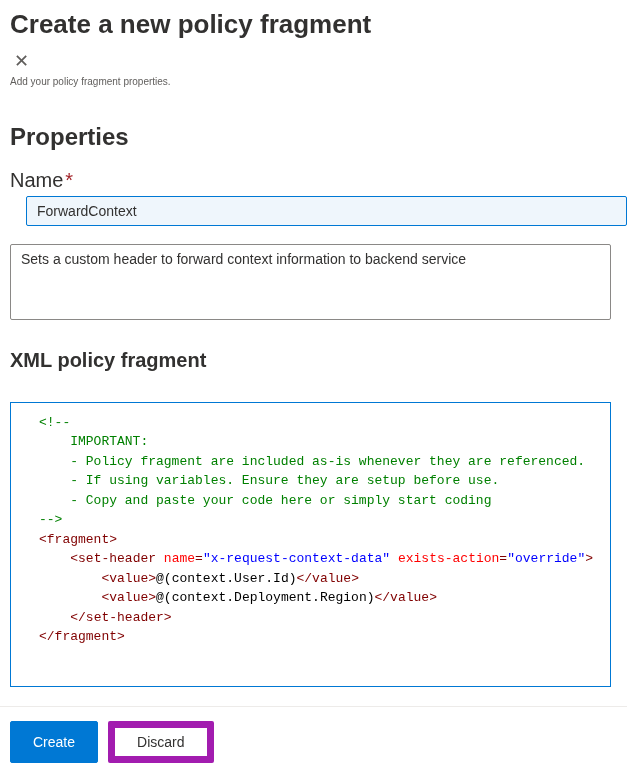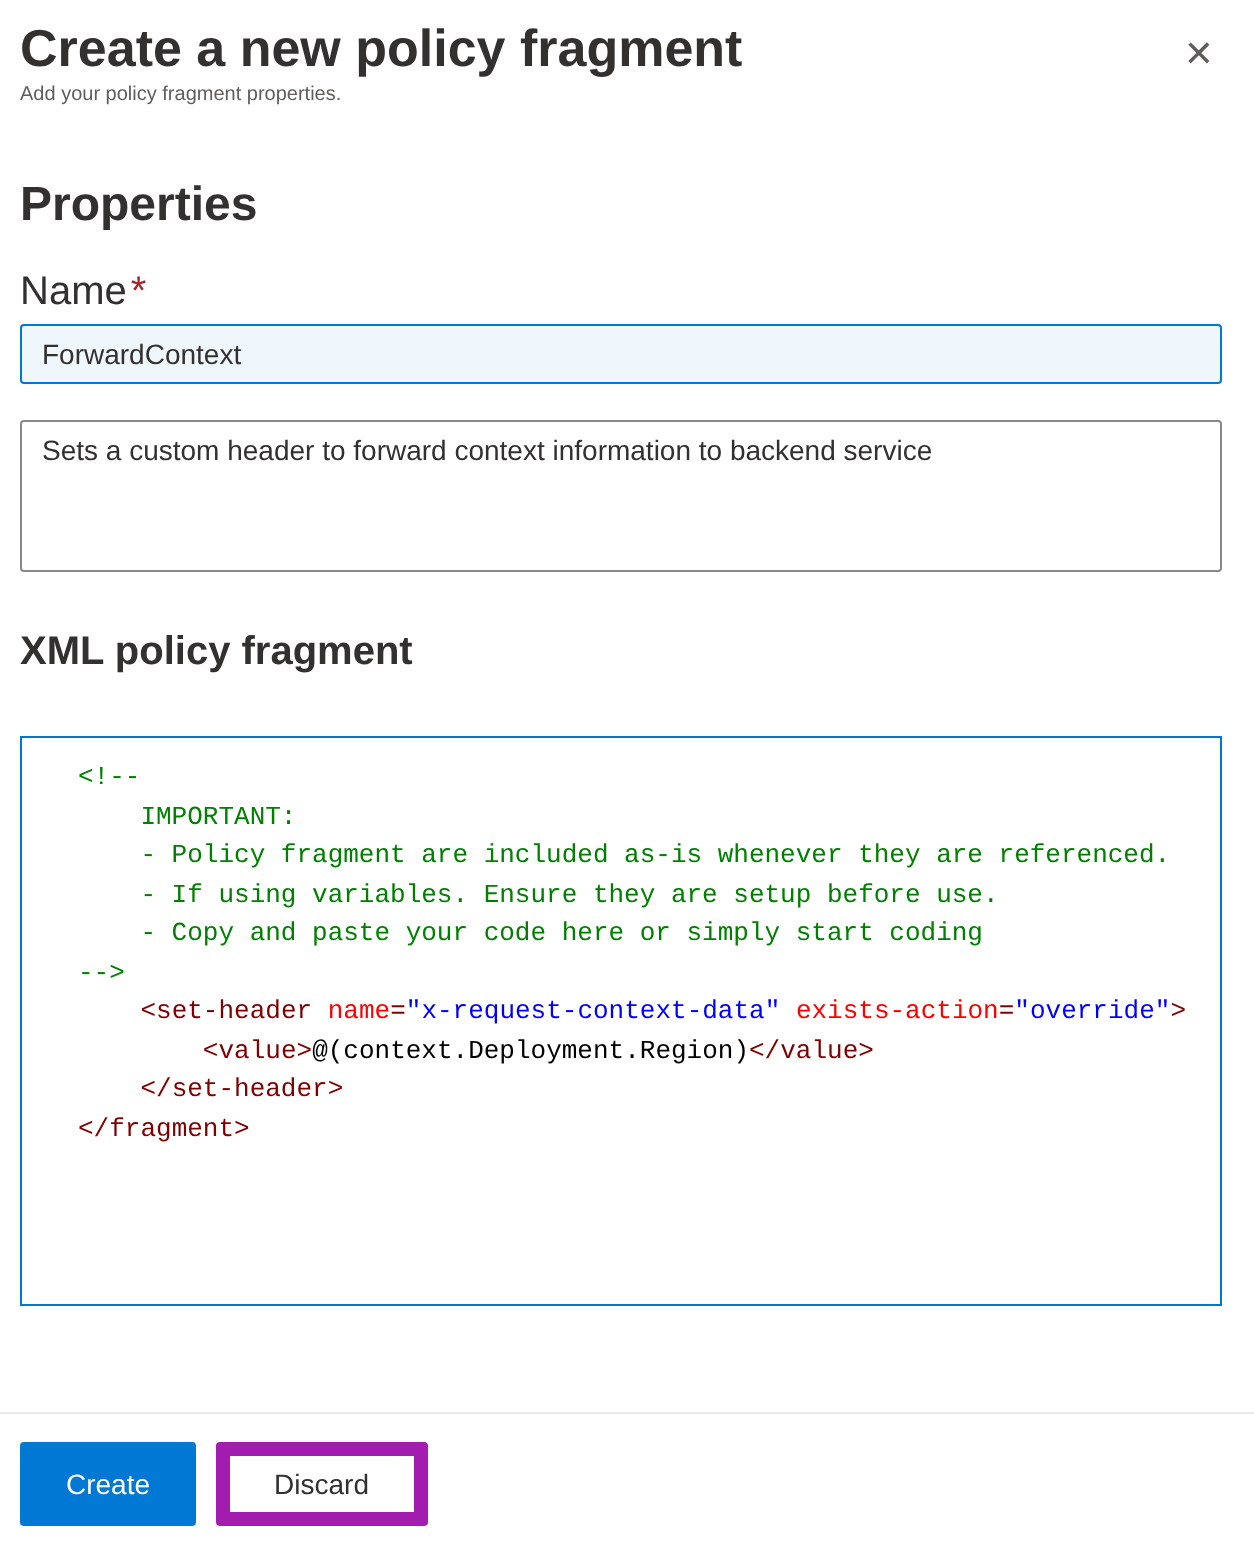--- a/index.html
+++ b/index.html
@@ -15,20 +15,21 @@
     }
     .content {
       padding: 8px 16px 16px 10px;
       flex: 1;
       overflow: hidden;
     }
     .header-row {
       display: flex;
       justify-content: space-between;
       align-items: flex-start;
+      flex-direction: column;
     }
     .page-title {
       font-size: 26px;
       font-weight: 600;
       color: #323130;
       line-height: 1.3;
     }
     .close-x {
       font-size: 18px;
       color: #605e5c;
@@ -72,20 +73,21 @@
       padding: 6px 10px;
       font-size: 14px;
       font-family: inherit;
       background: #fff;
       color: #323130;
       border-radius: 2px;
     }
     .text-input.highlighted {
       border: 1px solid #0078d4;
       background: #eff6fc;
+      margin-left: 16px;
     }
     .textarea-input {
       width: 100%;
       border: 1px solid #8a8886;
       padding: 6px 10px;
       font-size: 14px;
       font-family: inherit;
       background: #fff;
       color: #323130;
       border-radius: 2px;
@@ -169,21 +171,23 @@
   <h2 class="section-heading2">XML policy fragment</h2>
 
   <div class="code-editor">
     <div class="code-content" id="code-content">
         <div class="code-line"><span class="c-comment">&lt;!--</span></div>
         <div class="code-line"><span class="c-comment">    IMPORTANT:</span></div>
         <div class="code-line"><span class="c-comment">    - Policy fragment are included as-is whenever they are referenced.</span></div>
         <div class="code-line"><span class="c-comment">    - If using variables. Ensure they are setup before use.</span></div>
         <div class="code-line"><span class="c-comment">    - Copy and paste your code here or simply start coding</span></div>
         <div class="code-line"><span class="c-comment">--&gt;</span></div>
+        <div class="code-line"><span class="c-punct">&lt;</span><span class="c-tag">fragment</span><span class="c-punct">&gt;</span></div>
         <div class="code-line">    <span class="c-punct">&lt;</span><span class="c-tag">set-header</span> <span class="c-attr">name</span><span class="c-punct">=</span><span class="c-string">"x-request-context-data"</span> <span class="c-attr">exists-action</span><span class="c-punct">=</span><span class="c-string">"override"</span><span class="c-punct">&gt;</span></div>
+        <div class="code-line">        <span class="c-punct">&lt;</span><span class="c-tag">value</span><span class="c-punct">&gt;</span><span class="c-text">@(context.User.Id)</span><span class="c-punct">&lt;/</span><span class="c-tag">value</span><span class="c-punct">&gt;</span></div>
         <div class="code-line">        <span class="c-punct">&lt;</span><span class="c-tag">value</span><span class="c-punct">&gt;</span><span class="c-text">@(context.Deployment.Region)</span><span class="c-punct">&lt;/</span><span class="c-tag">value</span><span class="c-punct">&gt;</span></div>
         <div class="code-line">    <span class="c-punct">&lt;/</span><span class="c-tag">set-header</span><span class="c-punct">&gt;</span></div>
         <div class="code-line"><span class="c-punct">&lt;/</span><span class="c-tag">fragment</span><span class="c-punct">&gt;</span></div>
         <div class="code-line">&nbsp;</div>
       </div>
   </div>
 </div>
 
 <div class="footer">
   <button class="btn btn-primary">Create</button>

